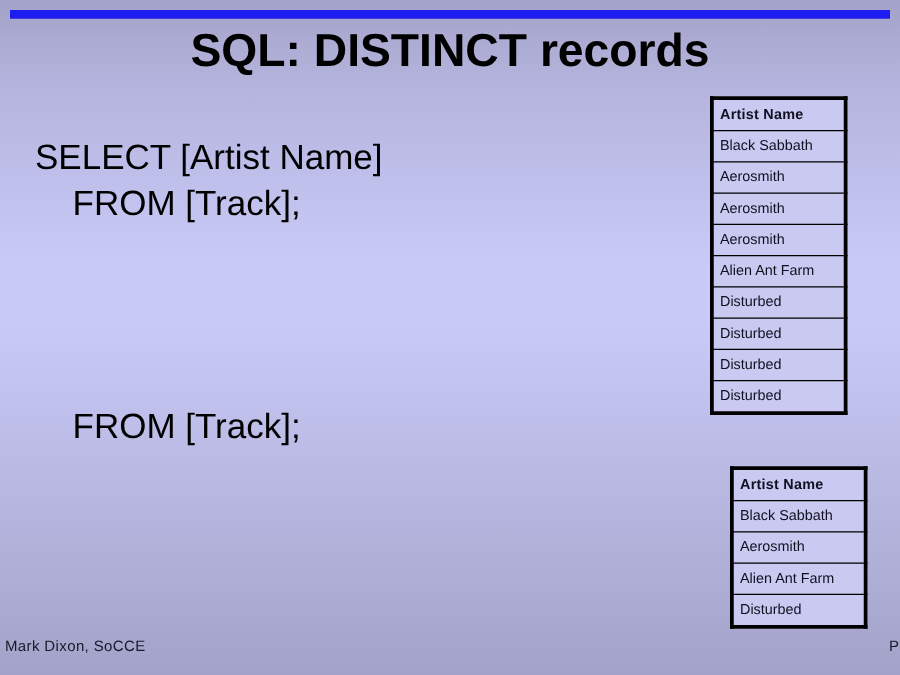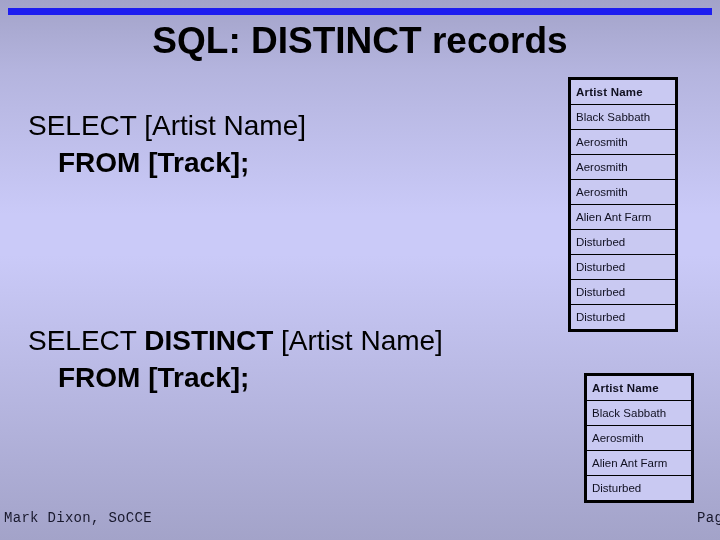--- a/index.html
+++ b/index.html
@@ -57,21 +57,21 @@
   .sql-block {
     position: absolute;
     color: #000000;
     font-size: 28px;
     line-height: 37px;
     font-weight: normal;
     white-space: nowrap;
   }
   #sql-block-1 { left: 28px; top: 107px; }
   #sql-block-2 { left: 28px; top: 322px; }
-  .sql-line-indent { padding-left: 30px; display: block; font-weight: bold; }
+  .sql-line-indent { padding-left: 30px; display: block; }
   .sql-line { display: block; }
   .kw-bold { font-weight: bold; }
 
   
   .result-table {
     position: absolute;
     border: 3px solid #000000;
     border-collapse: collapse;
     background: #c9c9f2;
     table-layout: fixed;
@@ -100,46 +100,44 @@
   #table-distinct {
     left: 584px;
     top: 373px;
     width: 110px;
   }
 
   
   .footer-text {
     position: absolute;
     top: 510px;
-    font-size: 14px;
+    font-size: 12px;
     color: #18182c;
     white-space: nowrap;
     letter-spacing: 0.3px;
-    font-family: Liberation Mono, monospace;
   }
   #footer-left   { left: 4px; }
   #footer-center { left: 0; width: 720px; text-align: center; }
   #footer-right  { left: 0; width: 716px; text-align: right; padding-left: 42px; }
 </style>
 </head>
 <body>
 
 <div id="slide">
 
   <div id="top-rule"></div>
 
   <div id="title">SQL: DISTINCT records</div>
 
   <div class="sql-block" id="sql-block-1">
     <span class="sql-line"><span>SELECT </span><span class="kw-bold"></span><span>[Artist Name]</span></span>
     <span class="sql-line sql-line-indent">FROM [Track];</span>
   </div>
 
   <div class="sql-block" id="sql-block-2">
-    <span class="sql-line"><span>SELECT </span><span class="kw-bold">DISTINCT</span><span> [Artist Name]</span></span>
     <span class="sql-line sql-line-indent">FROM [Track];</span>
   </div>
 
   <table class="result-table" id="table-all">
     <tbody>
       <tr>
         <td class="hdr">Artist Name</td>
       </tr>
       <tr>
           <td>Black Sabbath</td>

